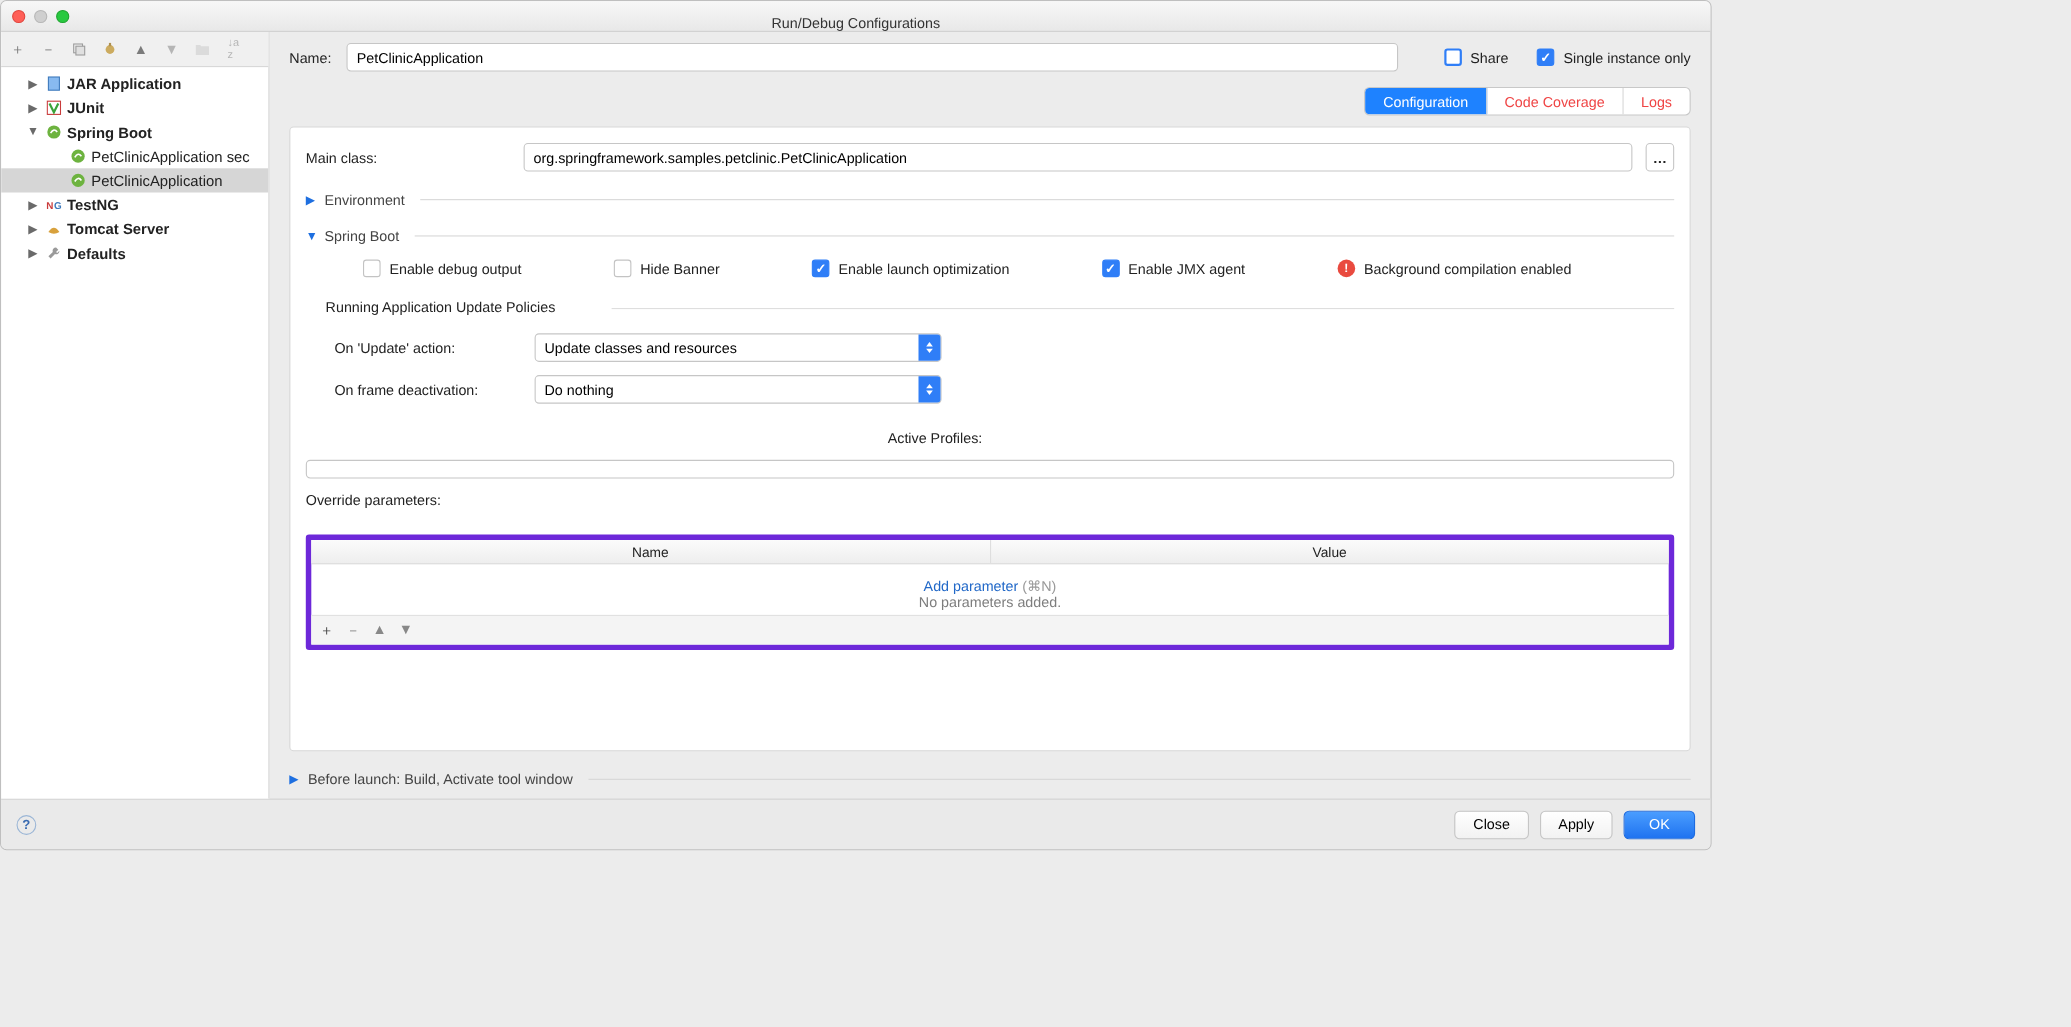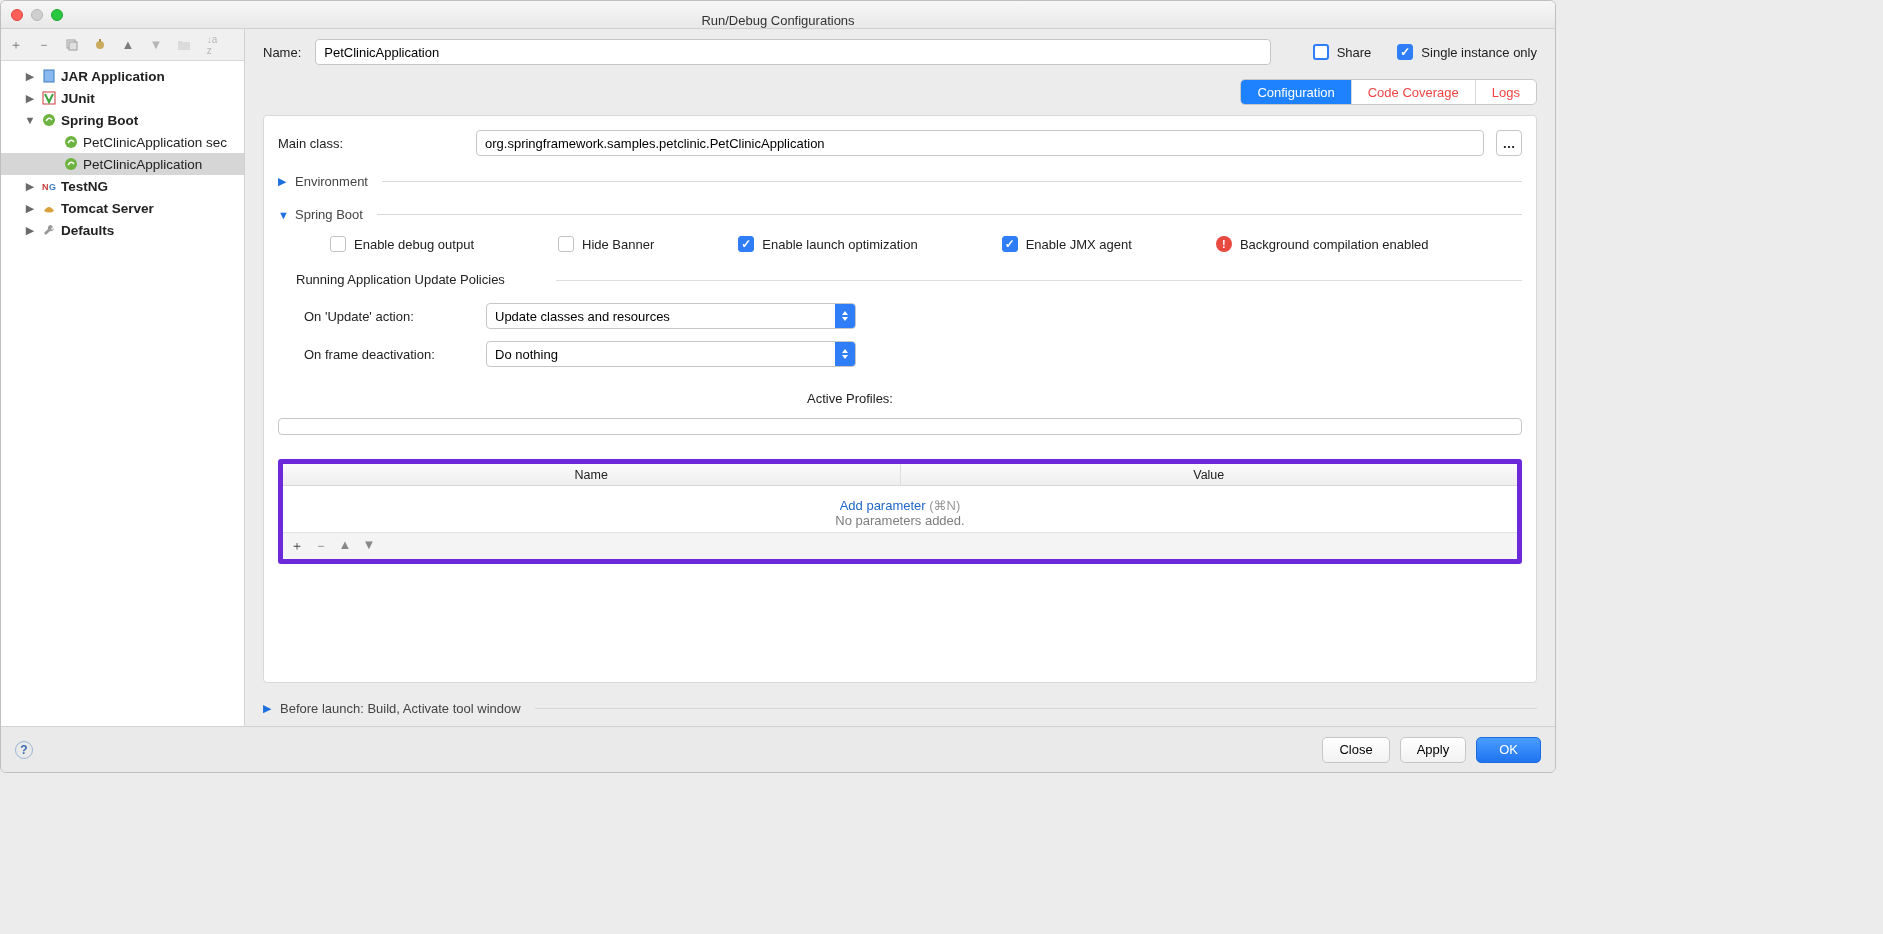--- a/index.html
+++ b/index.html
@@ -309,20 +309,21 @@
           <select><option>Do nothing</option></select>
           <span class="sel-btn"></span>
         </div>
       </div>
 
       <div class="form-row" style="margin-top:18px;flex-direction:column;">
         <span class="lbl">Active Profiles:</span>
         <input class="textinput" style="flex: 1 1 0%;" value="">
       </div>
 
+      <div style="margin-top:12px;">Override parameters:</div>
       <div class="params-table">
         <div class="params-head">
           <div class="col">Name</div>
           <div class="col">Value</div>
         </div>
         <div class="params-body">
           <div style="margin-top:4px;">
             <span class="add-link">Add parameter</span>
             <span class="shortcut">(⌘N)</span>
           </div>

